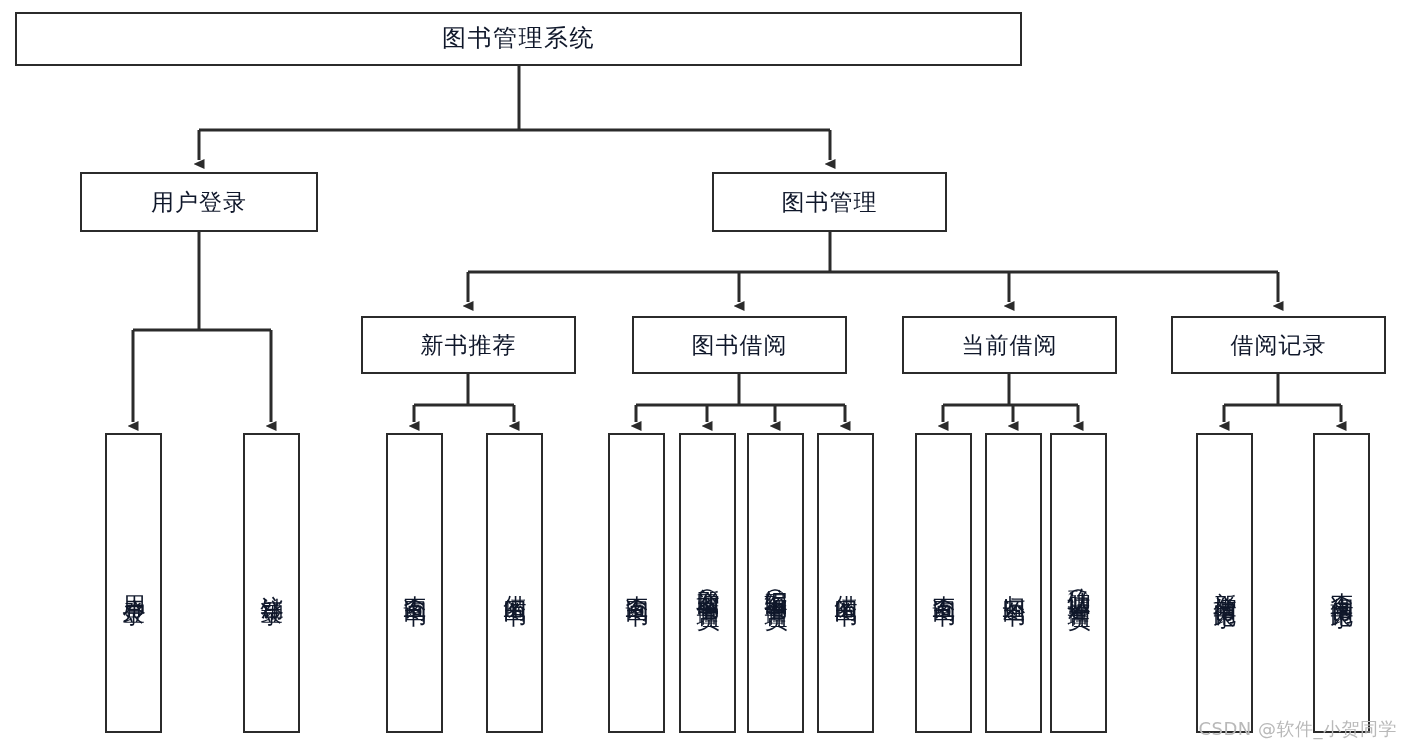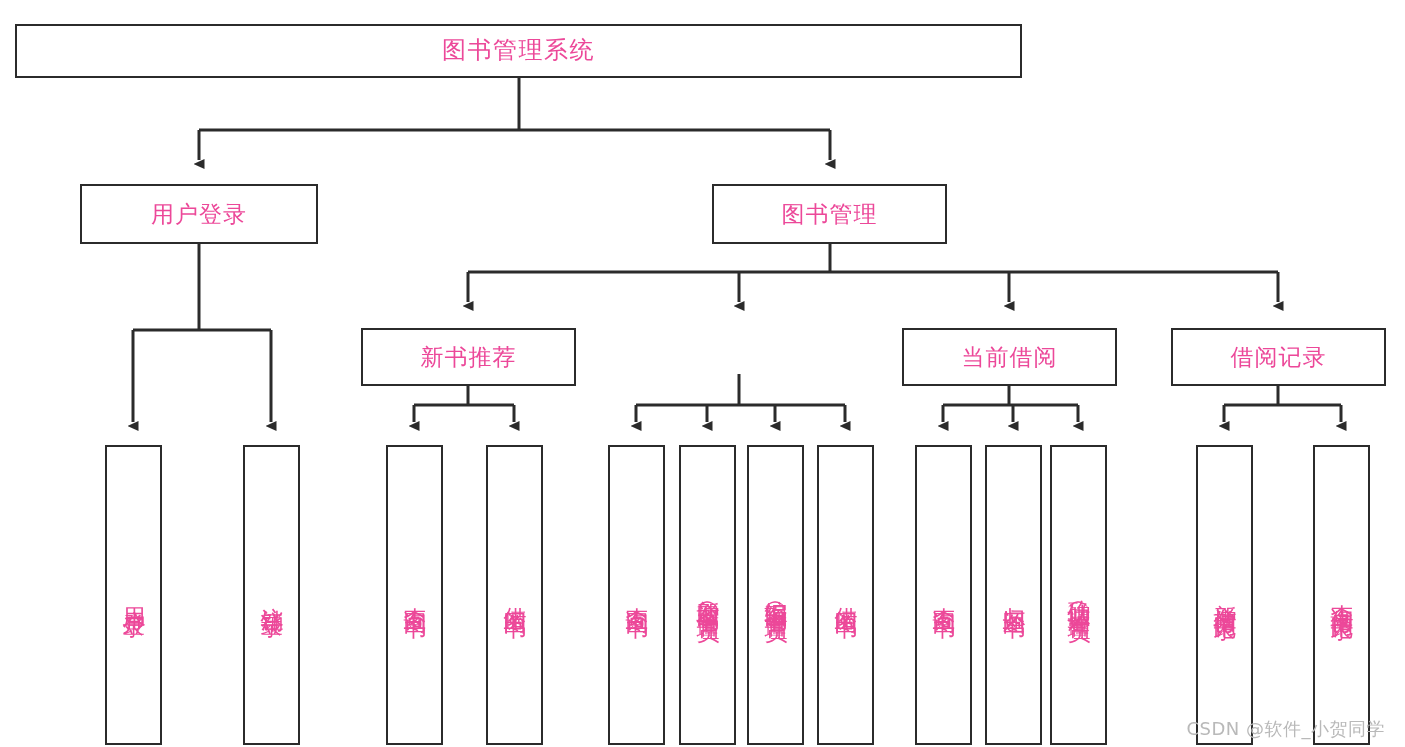--- a/index.html
+++ b/index.html
@@ -27,23 +27,22 @@
     pointer-events: none;
   }
   .node {
     position: absolute;
     box-sizing: border-box;
     background: #ffffff;
     border: 2.5px solid #2b2b2b;
     display: flex;
     align-items: center;
     justify-content: center;
-    color: #ec4899;
+    color: #0f172a;
     z-index: 2;
-    margin-top: 12px;
   }
   .node-label {
     display: block;
     text-align: center;
     line-height: 1.08;
     white-space: nowrap;
   }
   
   .node.horizontal .node-label {
     font-size: 23px;
@@ -63,21 +62,21 @@
     writing-mode: vertical-rl;
     text-orientation: upright;
     font-size: 23px;
     line-height: 1.12;
     letter-spacing: 3px;
     max-height: 100%;
     white-space: nowrap;
   }
   #watermark {
     position: absolute;
-    right: 20px;
+    right: 8px;
     bottom: 6px;
     font-size: 18px;
     color: #b9b9b9;
     letter-spacing: 0.5px;
     z-index: 3;
     white-space: nowrap;
   }
 </style>
 </head>
 <body>
@@ -143,20 +142,23 @@
   </div>
 
   <div class="node horizontal" style="left:361px; top:316px; width:215px; height:58px;">
     <span class="node-label">新书推荐</span>
   </div>
 
   <div class="node horizontal" style="left:712px; top:172px; width:235px; height:60px;">
     <span class="node-label">图书管理</span>
   </div>
 
+  <div class="node horizontal" style="left:632px; top:316px; width:215px; height:58px;">
+    <span class="node-label">图书借阅</span>
+  </div>
 
   <div class="node horizontal" style="left:1171px; top:316px; width:215px; height:58px;">
     <span class="node-label">借阅记录</span>
   </div>
 
   <div class="node horizontal" style="left:902px; top:316px; width:215px; height:58px;">
     <span class="node-label">当前借阅</span>
   </div>
 
   <div class="node vertical" style="left:105px; top:433px; width:57px; height:300px;">

